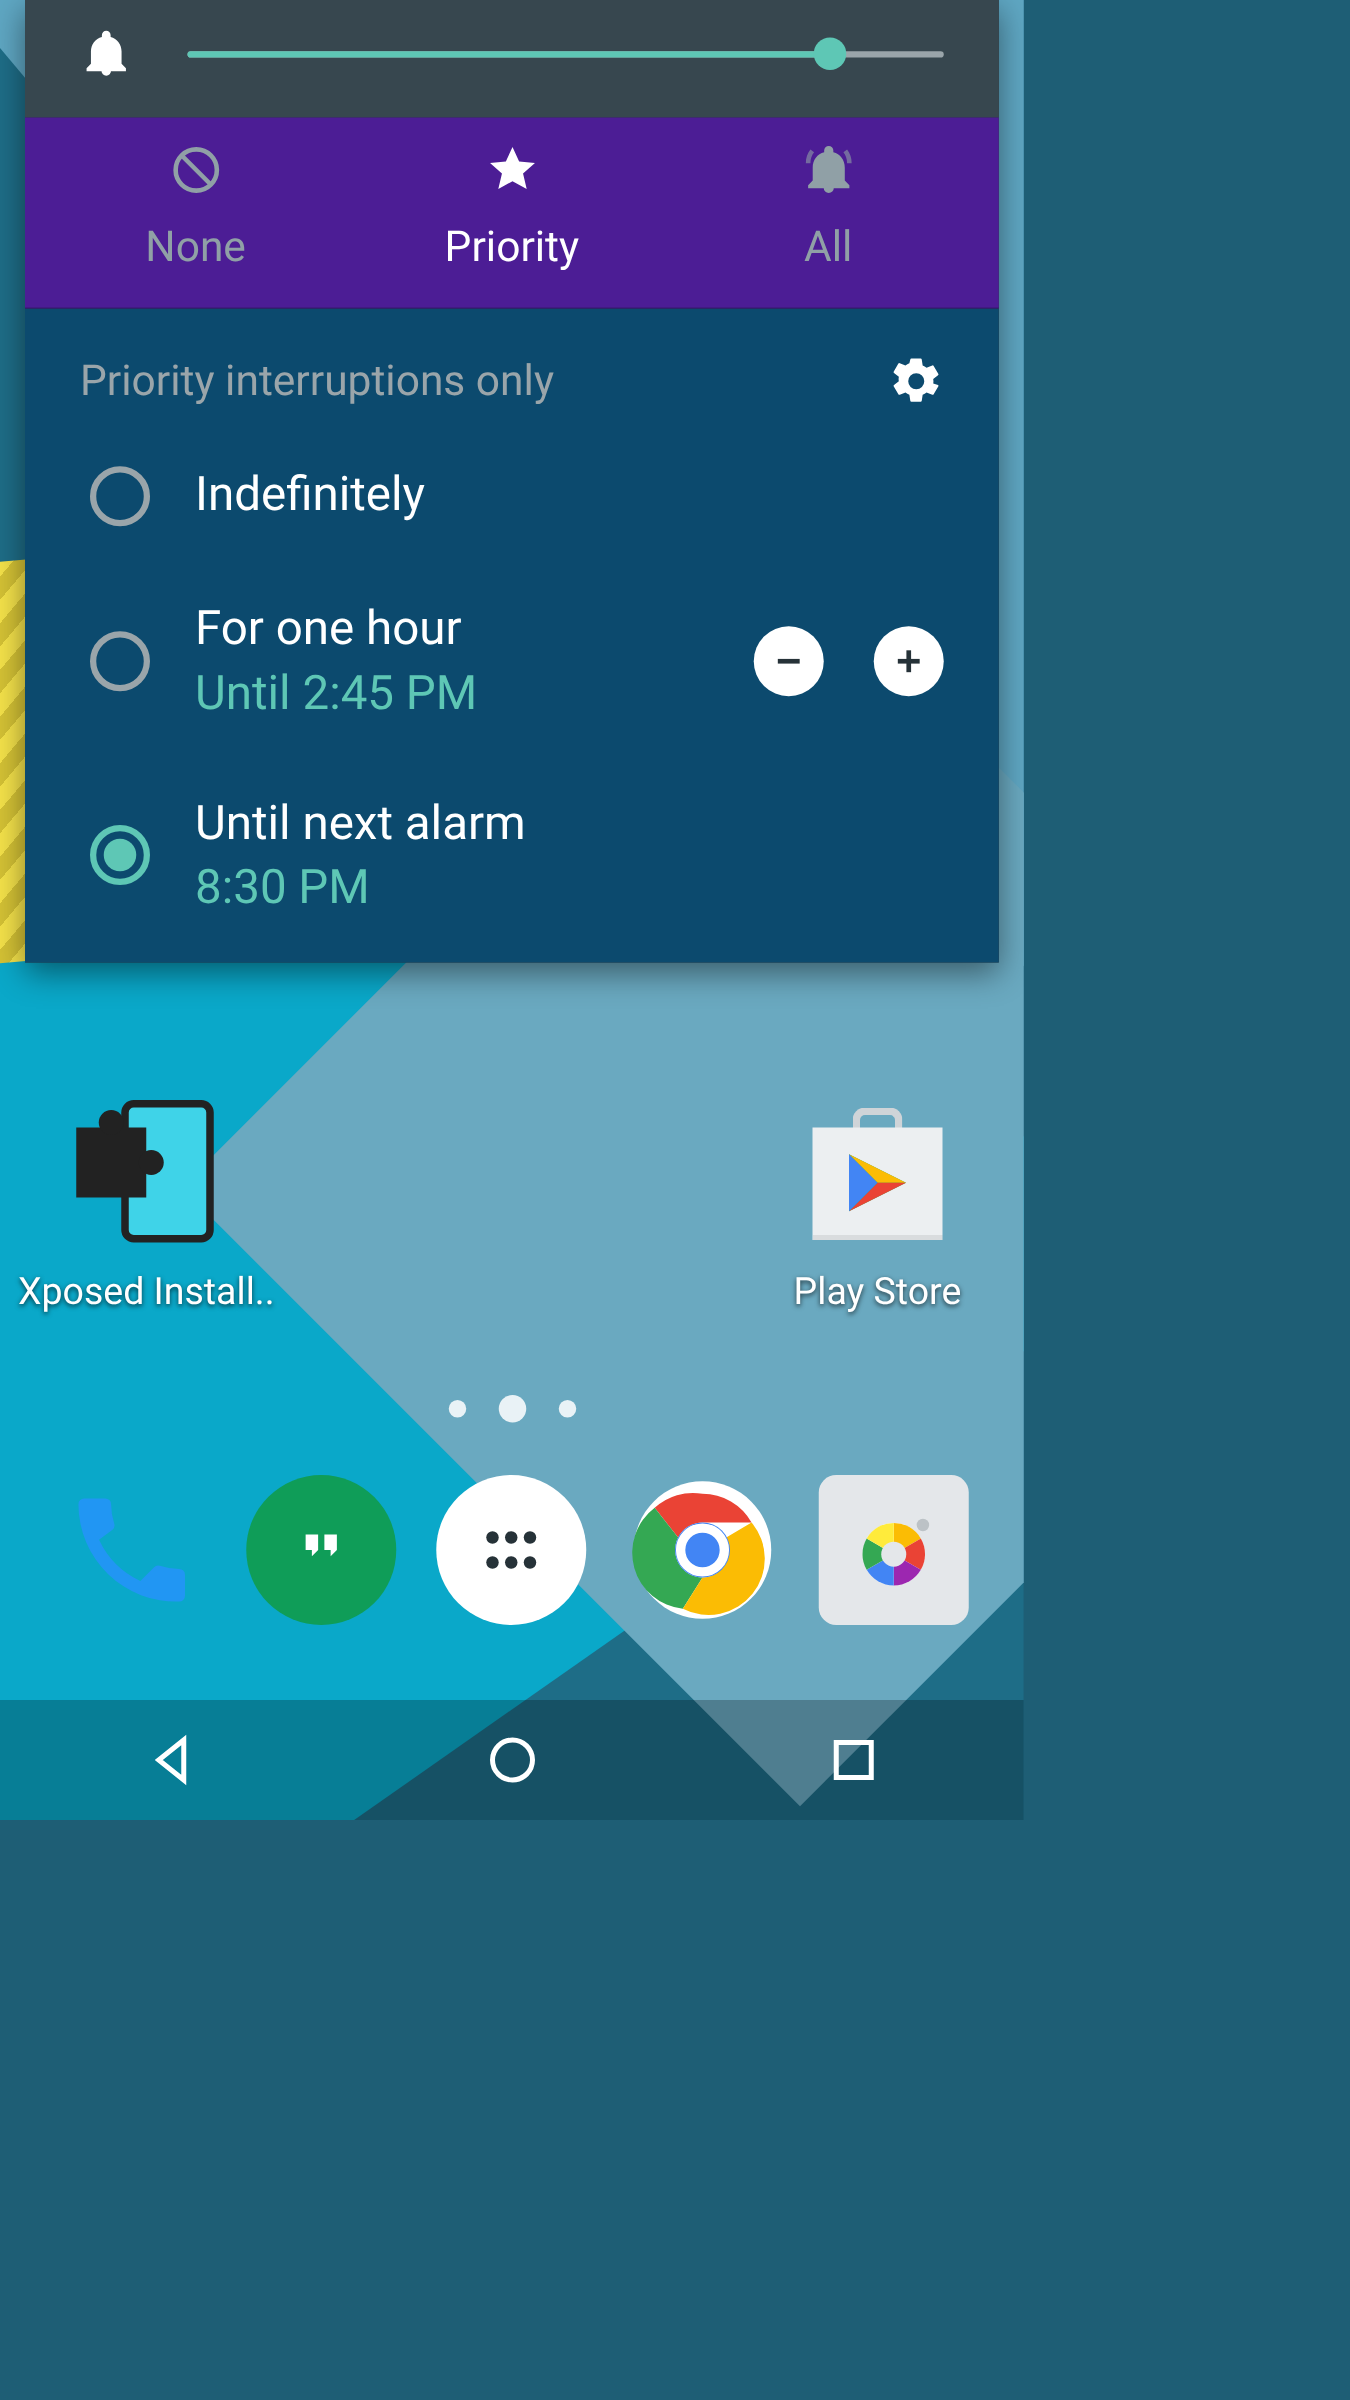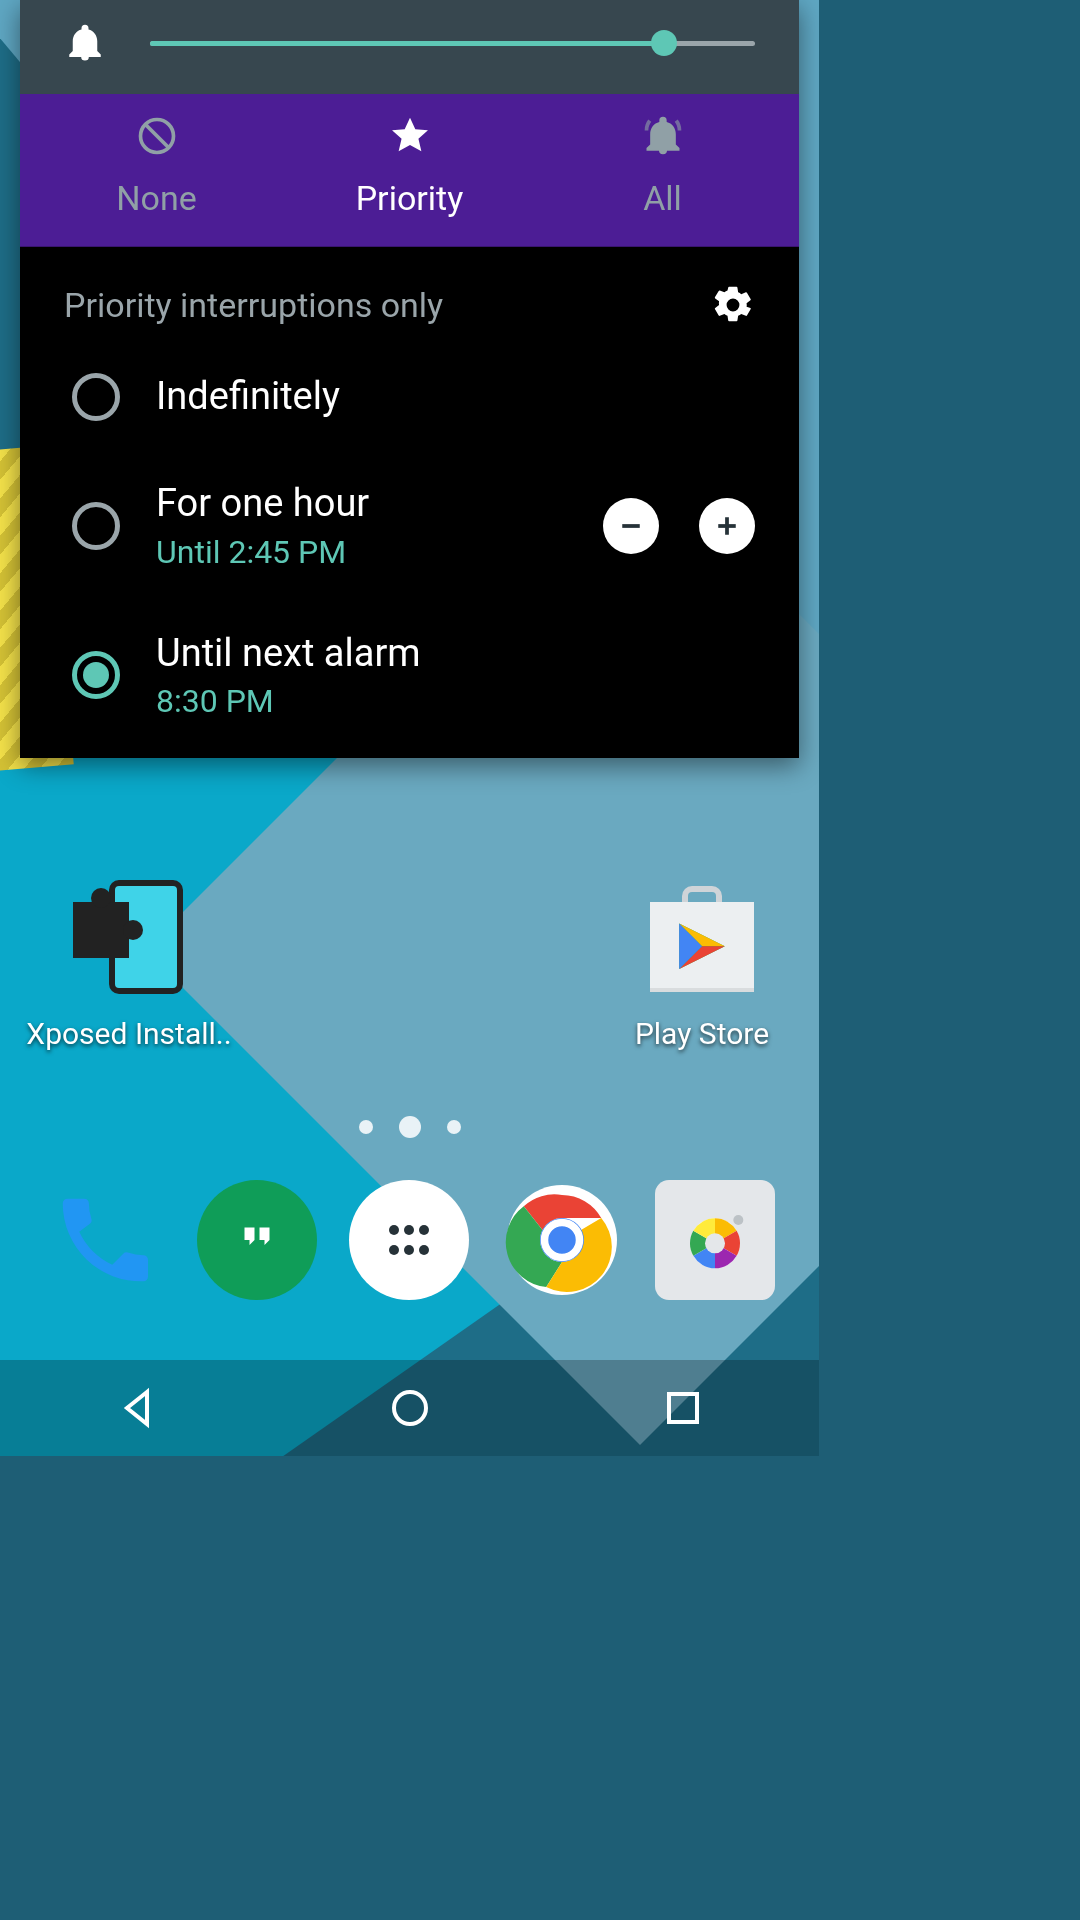--- a/index.html
+++ b/index.html
@@ -44,38 +44,38 @@
   border-bottom:1px solid rgba(0,0,0,.25);
 }
 .mode {
   flex:1; text-align:center; color:#90a0a6; font-size:34px; font-weight:400;
   display:flex; flex-direction:column; align-items:center; gap:20px;
 }
 .mode.active { color:#ffffff; }
 .mode .mi { width:44px; height:44px; }
 
 .body {
-  background:#000000;
+  background:#0c4a6e;
   padding:36px 44px 38px 44px;
 }
 .title-row { display:flex; align-items:center; justify-content:space-between; margin-bottom:46px;}
 .title { color:#9aa5aa; font-size:34px; }
 .radio-list { display:flex; flex-direction:column; gap:60px; padding-left:8px;}
 .radio-item { display:flex; align-items:center; gap:36px;}
 .radio-outer { width:48px; height:48px; border:5px solid #9aa5aa; border-radius:50%; flex:0 0 auto; display:flex; align-items:center; justify-content:center;}
 .radio-outer.sel { border-color:#5ec7b5;}
 .radio-inner { width:26px; height:26px; background:#5ec7b5; border-radius:50%;}
 .r-label { font-size:38px; color:#fff; line-height:1.2;}
-.r-sub   { font-size:32px; color:#5ec7b5; margin-top:6px;}
+.r-sub   { font-size:38px; color:#5ec7b5; margin-top:6px;}
 .stepper { margin-left:auto; display:flex; gap:40px;}
 .round-btn { width:56px; height:56px; border-radius:50%; background:#fff; display:flex; align-items:center; justify-content:center;}
 .round-btn svg { width:30px; height:30px; }
 
 
-.apps { position:absolute; left:12px; right:0; top:880px; display:flex; justify-content:flex-start; padding:0 32px;}
+.apps { position:absolute; left:0; right:0; top:880px; display:flex; justify-content:flex-start; padding:0 32px;}
 .app  { width:170px; display:flex; flex-direction:column; align-items:center; gap:16px;}
 .app-ic { width:120px; height:120px; display:flex; align-items:center; justify-content:center;}
 .app-lbl { color:#fff; font-size:30px; text-shadow:0 2px 4px rgba(0,0,0,.7); white-space:nowrap; }
 
 .pager { position:absolute; left:0; right:0; top:1120px; display:flex; justify-content:center; gap:26px;}
 .pager .dot { width:14px; height:14px; background:#fff; border-radius:50%; opacity:.85;}
 .pager .dot.cur { width:22px; height:22px; margin-top:-4px;}
 
 .dock { position:absolute; left:0; right:0; top:1180px; display:flex; justify-content:space-around; padding:0 28px;}
 .dock .dic { width:120px; height:120px; border-radius:60px; display:flex; align-items:center; justify-content:center;}

